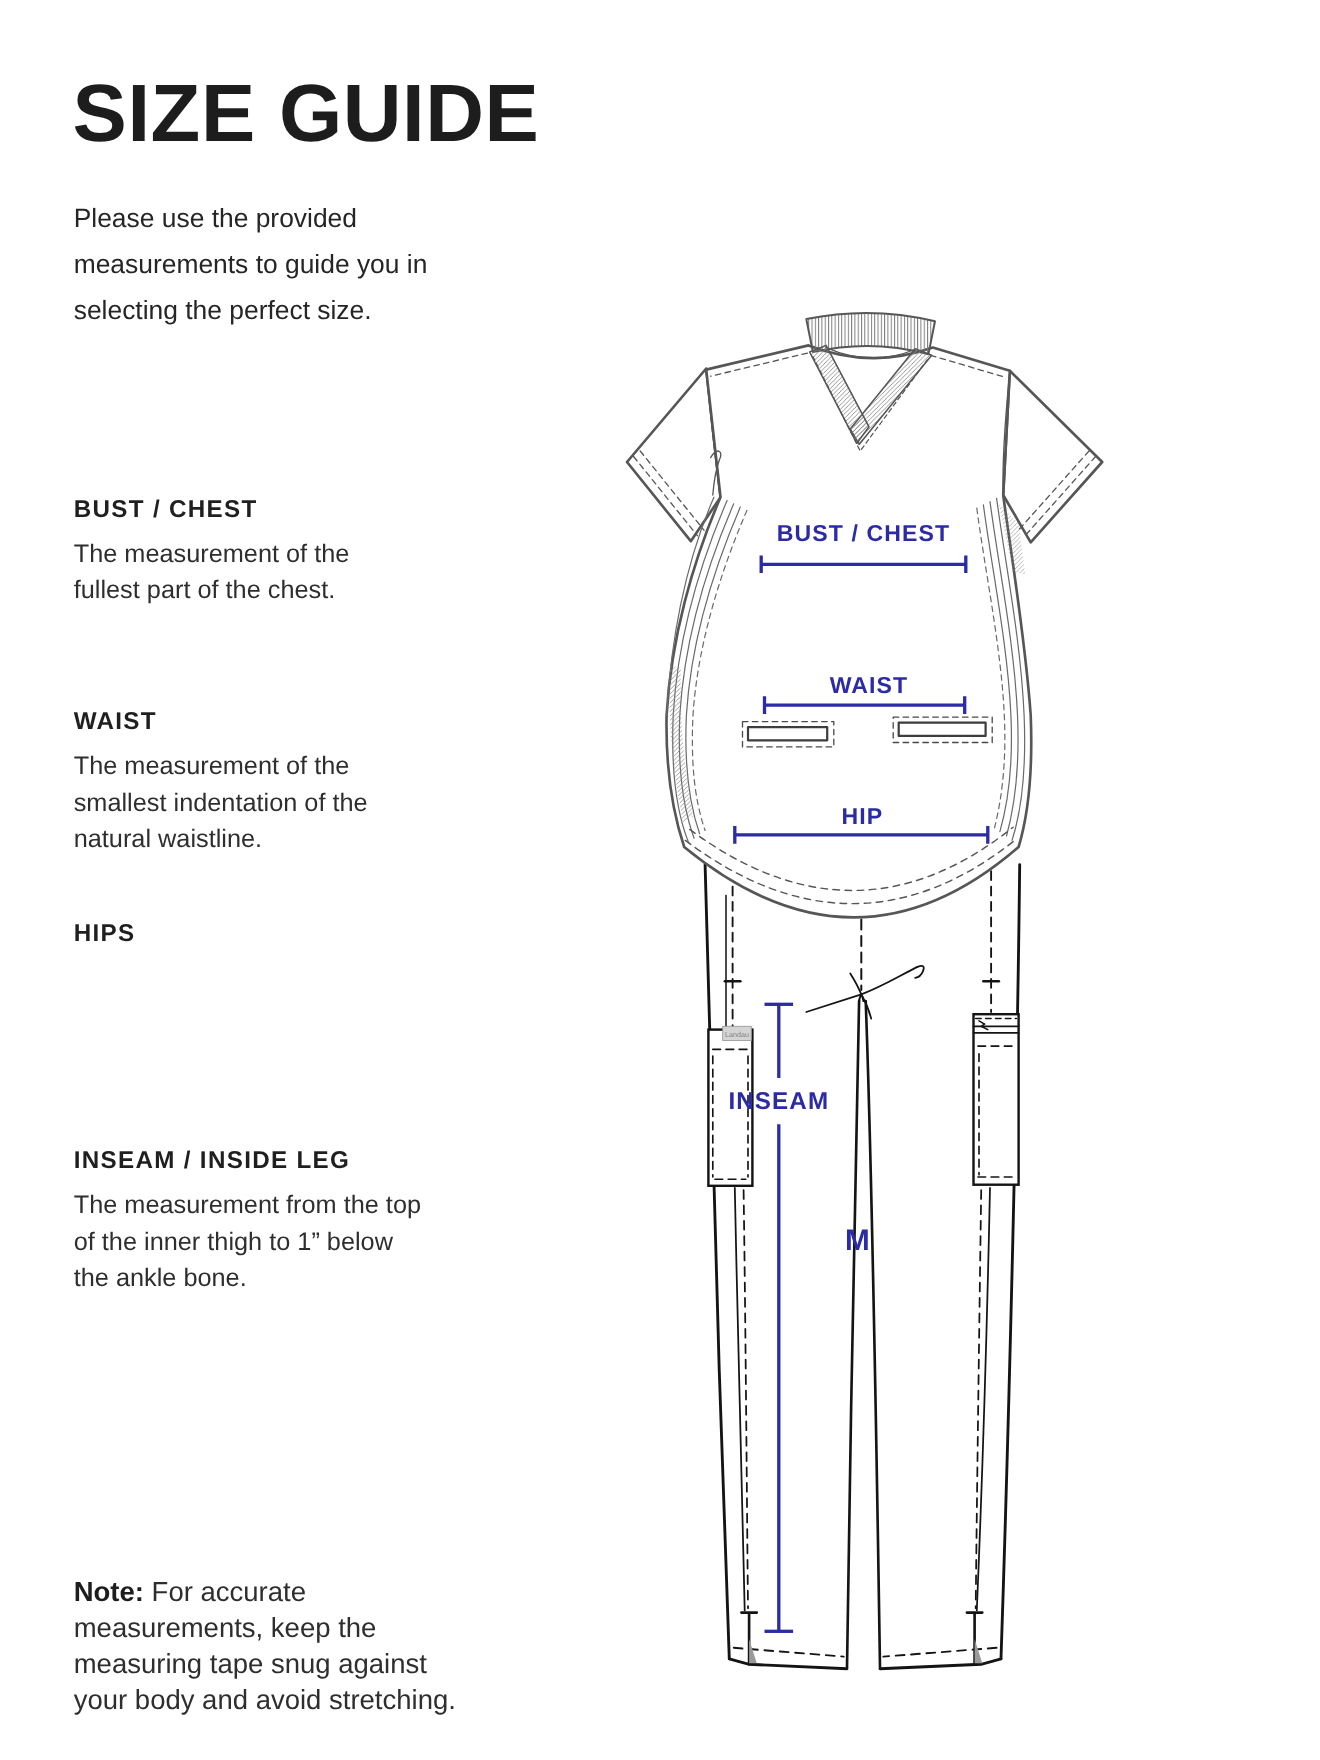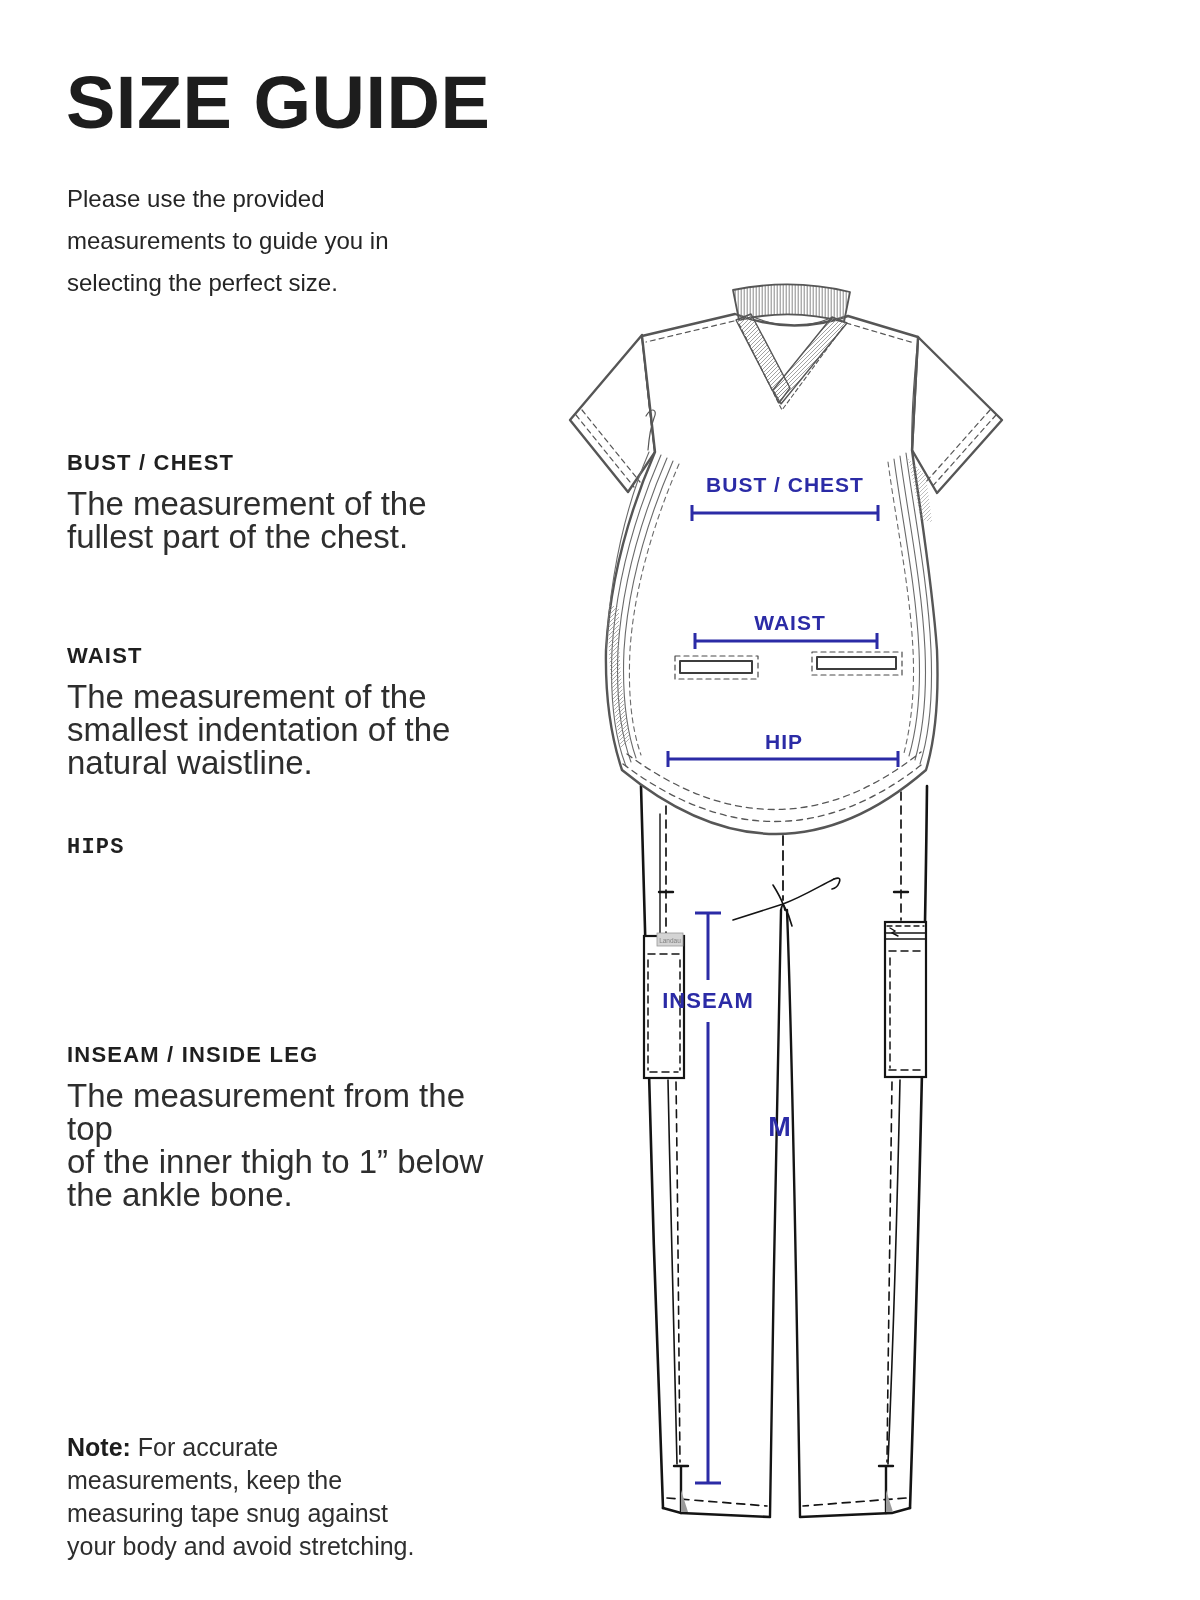--- a/index.html
+++ b/index.html
@@ -14,25 +14,25 @@
   }
   #intro{
     left:67px;top:178px;font-size:24px;line-height:42px;color:#252525;
     white-space:pre-line;width:470px;
   }
   .section{left:67px;width:440px;}
   .section h3{
     margin:0;font-size:22px;font-weight:700;letter-spacing:1.2px;color:#1f1f1f;
   }
   .section p{
-    margin:11px 0 0 0;font-size:33px;line-height:33px;color:#2e2e2e;white-space:pre-line;
+    margin:11px 0 0 0;font-size:23px;line-height:33px;color:#2e2e2e;white-space:pre-line;
   }
   #sec-bust{top:450px;}
   #sec-waist{top:643px;}
-  #sec-hips{top:835px;font-family:Liberation Mono, monospace;}
+  #sec-hips{top:835px;}
   #sec-inseam{top:1042px;}
   #note{
     left:67px;top:1398px;width:440px;font-size:25px;line-height:33px;
     color:#2e2e2e;white-space:pre-line;
   }
   #note b{color:#1d1d1d;text-align:right;}
   #diagram{left:530px;top:270px;width:500px;height:1270px;}
   svg text.blue{
     font-family:"Liberation Sans",sans-serif;font-weight:700;letter-spacing:1px;
   }

